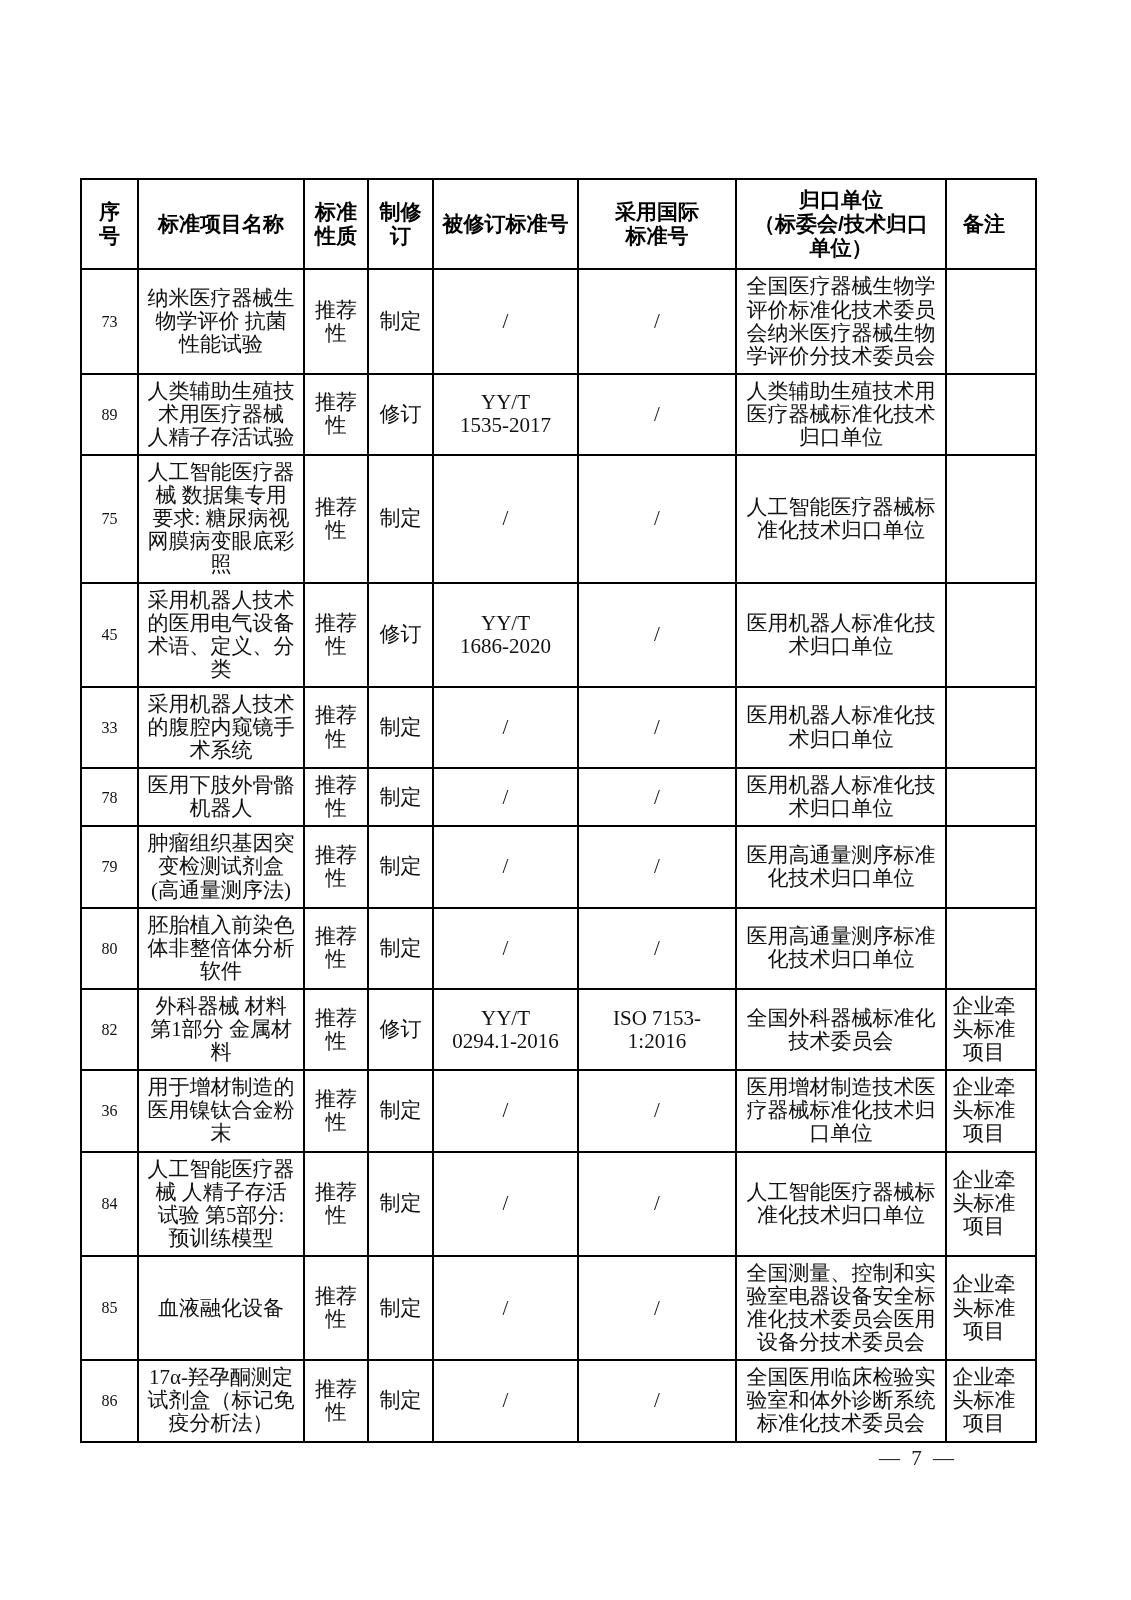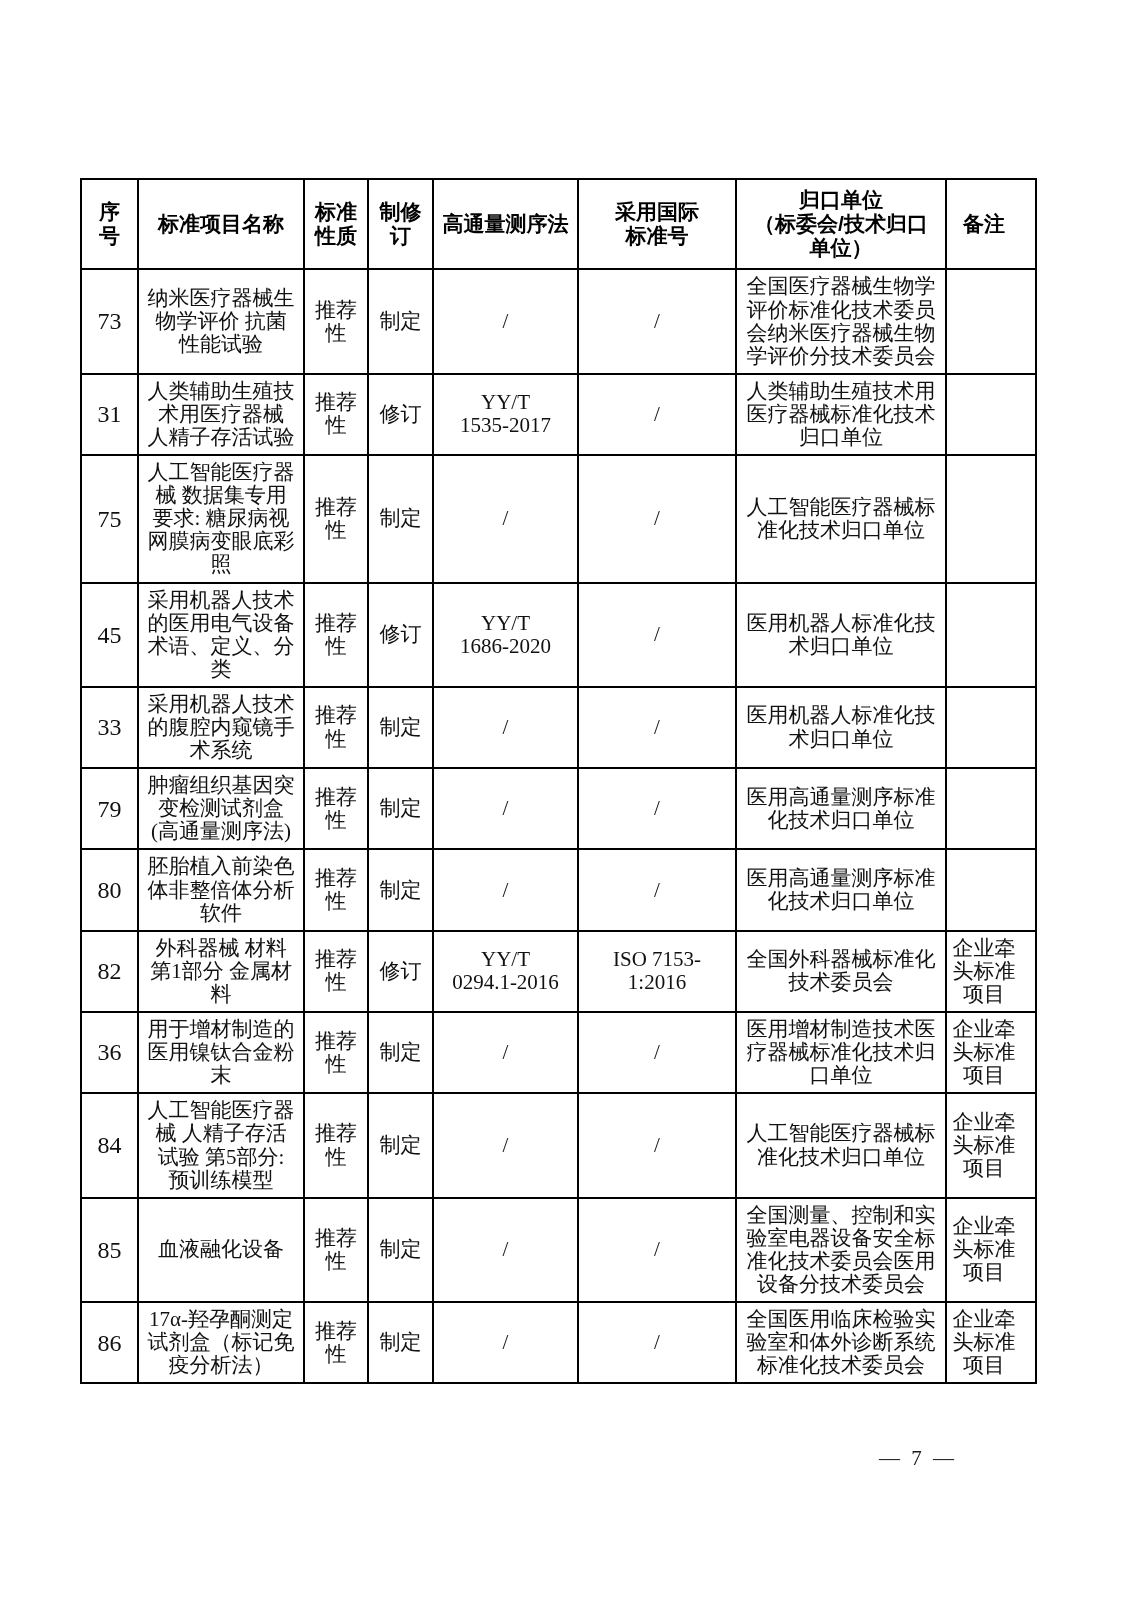--- a/index.html
+++ b/index.html
@@ -36,21 +36,21 @@
     font-family: "Liberation Sans", sans-serif;
     font-weight: bold;
     font-size: 21px;
     line-height: 1.15;
     padding: 8px 4px;
     color: #000000;
   }
   
   .std-table th:last-child, .std-table td:last-child { padding-left: 2px; padding-right: 16px; }
   
-  .std-table td:first-child { font-size: 24px; }
+  .std-table td:first-child { font-size: 16px; }
   .page-footer {
     position: absolute;
     top: 1446px;
     left: 848px;
     width: 140px;
     text-align: center;
     font-size: 21px;
     letter-spacing: 3px;
     color: #1a1a1a;
     font-family: "Liberation Serif", serif;
@@ -74,42 +74,42 @@
     </colgroup>
     <thead>
       <tr>
           <th>序
 号</th>
           <th>标准项目名称</th>
           <th>标准
 性质</th>
           <th>制修
 订</th>
-          <th>高通量测序法</th>
+          <th>被修订标准号</th>
           <th>采用国际
 标准号</th>
           <th>归口单位
 （标委会/技术归口
 单位）</th>
           <th>备注</th>
         </tr>
     </thead>
     <tbody>
         <tr>
           <td>73</td>
           <td>纳米医疗器械生物学评价 抗菌性能试验</td>
           <td>推荐性</td>
           <td>制定</td>
           <td>/</td>
           <td>/</td>
           <td>全国医疗器械生物学评价标准化技术委员会纳米医疗器械生物学评价分技术委员会</td>
           <td></td>
         </tr>
         <tr>
-          <td>31</td>
+          <td>89</td>
           <td>人类辅助生殖技术用医疗器械 人精子存活试验</td>
           <td>推荐性</td>
           <td>修订</td>
           <td>YY/T
 1535-2017</td>
           <td>/</td>
           <td>人类辅助生殖技术用医疗器械标准化技术归口单位</td>
           <td></td>
         </tr>
         <tr>
@@ -129,20 +129,30 @@
           <td>修订</td>
           <td>YY/T
 1686-2020</td>
           <td>/</td>
           <td>医用机器人标准化技术归口单位</td>
           <td></td>
         </tr>
         <tr>
           <td>33</td>
           <td>采用机器人技术的腹腔内窥镜手术系统</td>
+          <td>推荐性</td>
+          <td>制定</td>
+          <td>/</td>
+          <td>/</td>
+          <td>医用机器人标准化技术归口单位</td>
+          <td></td>
+        </tr>
+        <tr>
+          <td>78</td>
+          <td>医用下肢外骨骼机器人</td>
           <td>推荐性</td>
           <td>制定</td>
           <td>/</td>
           <td>/</td>
           <td>医用机器人标准化技术归口单位</td>
           <td></td>
         </tr>
         <tr>
           <td>79</td>
           <td>肿瘤组织基因突变检测试剂盒(高通量测序法)</td>

